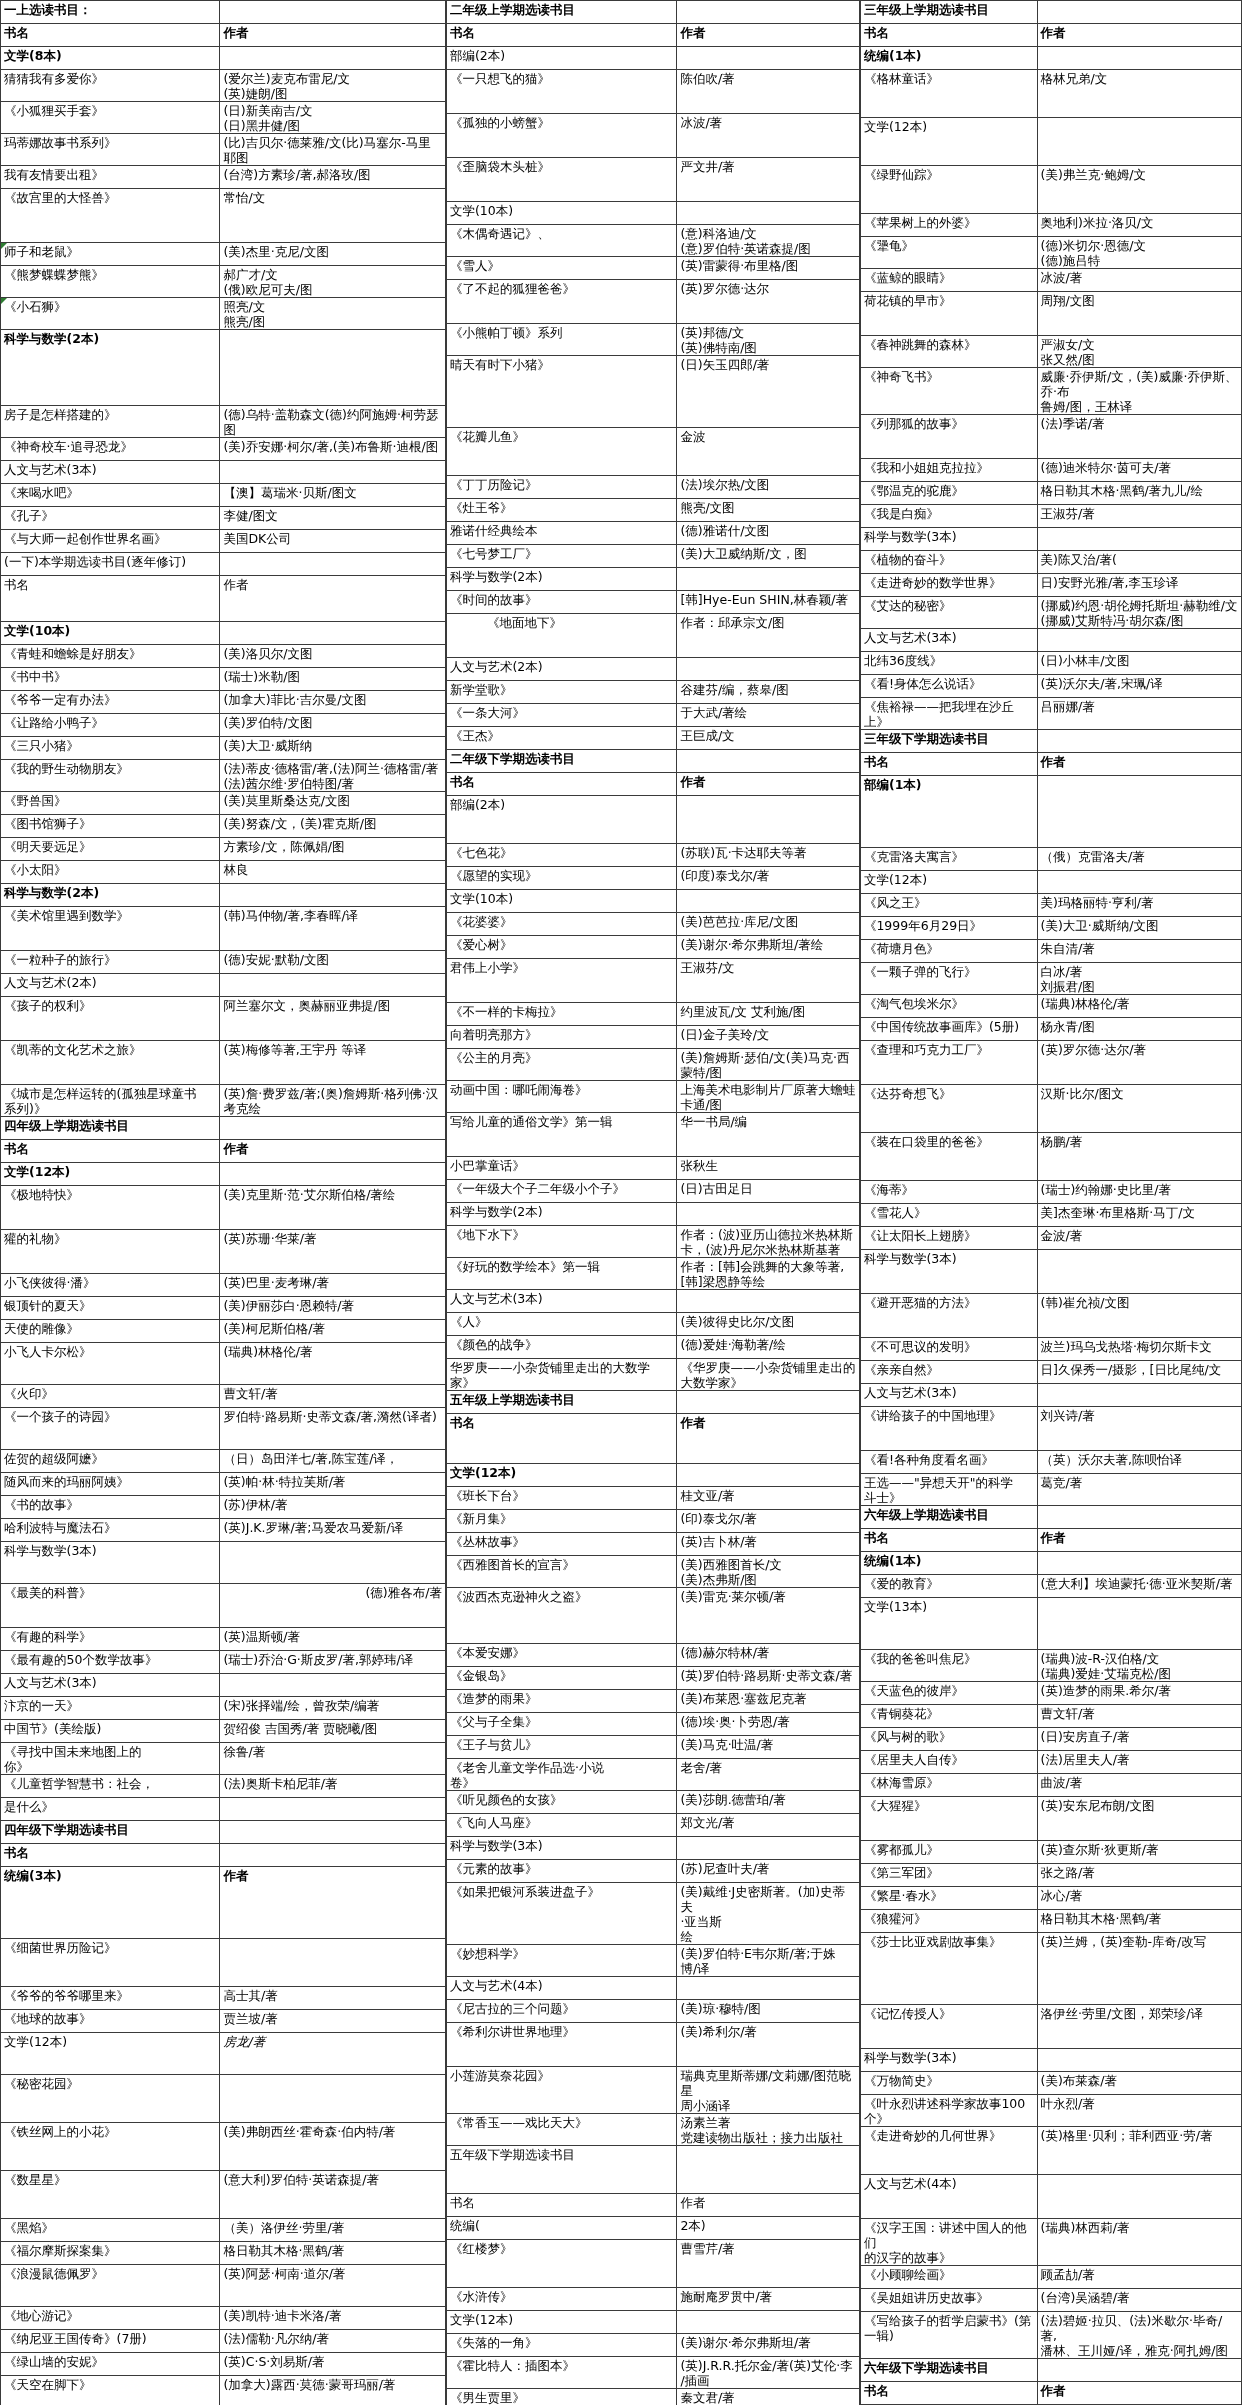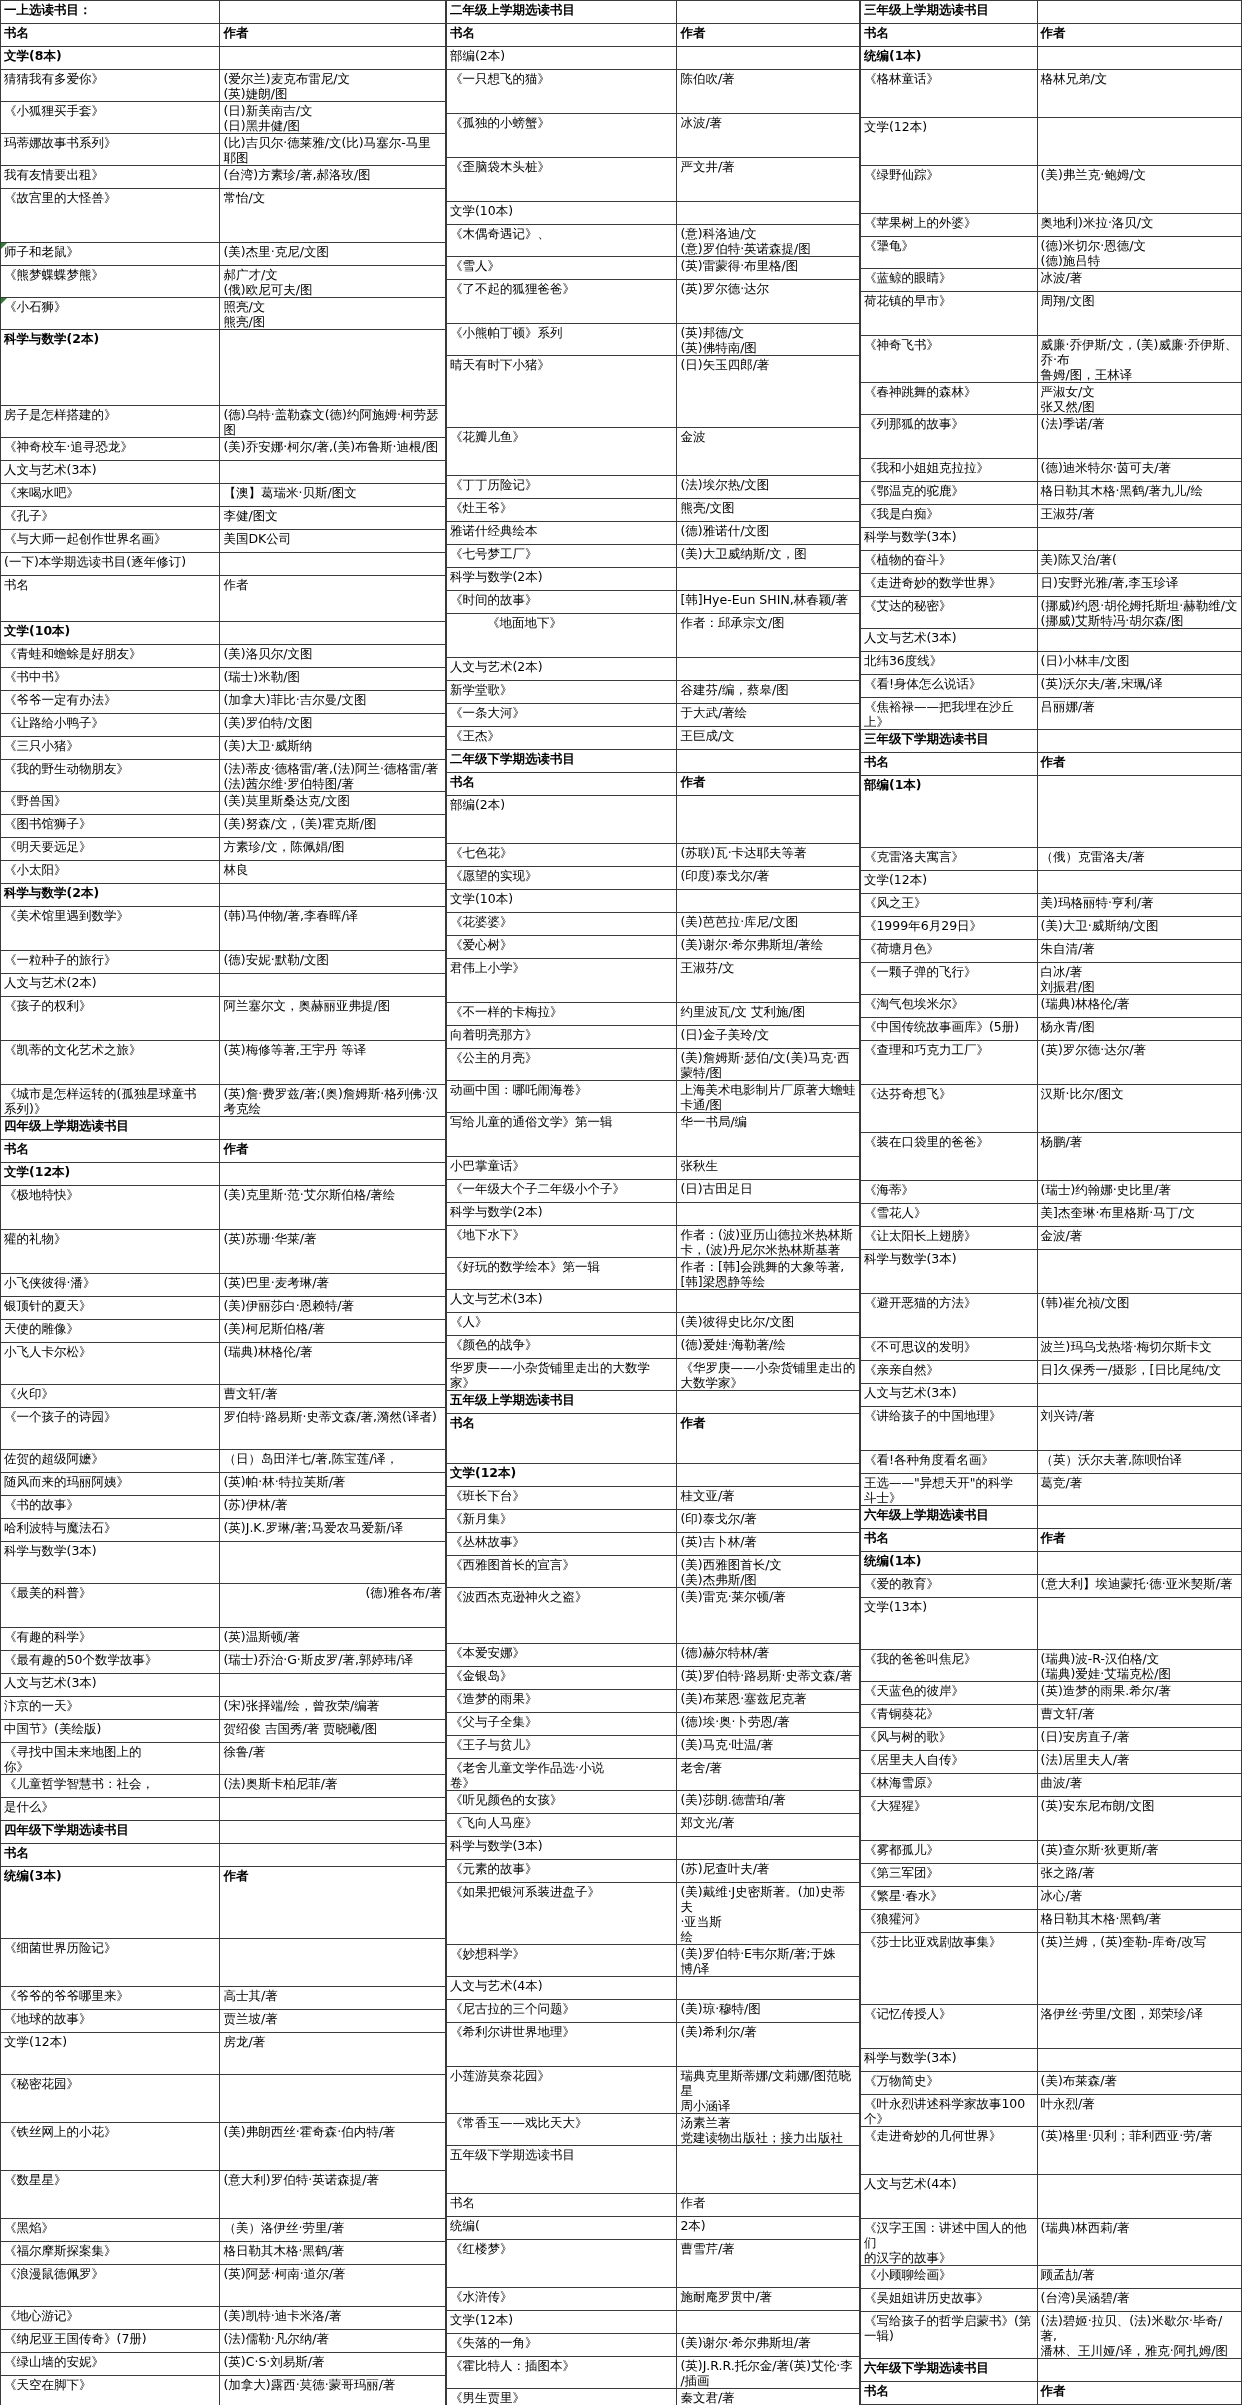--- a/index.html
+++ b/index.html
@@ -301,21 +301,21 @@
         <tr>
           <td>《爷爷的爷爷哪里来》</td>
           <td>高士其/著</td>
         </tr>
         <tr>
           <td>《地球的故事》</td>
           <td>贾兰坡/著</td>
         </tr>
         <tr>
           <td style="height: 40px;">文学(12本)</td>
-          <td style="height: 40px;">房龙/著</td>
+          <td style="height: 40px; font-style: italic;">房龙/著</td>
         </tr>
         <tr>
           <td style="height: 46px;">《秘密花园》</td>
           <td style="height: 46px;"></td>
         </tr>
         <tr>
           <td style="height: 46px;">《铁丝网上的小花》</td>
           <td style="height: 46px;">(美)弗朗西丝·霍奇森·伯内特/著</td>
         </tr>
         <tr>
@@ -739,29 +739,29 @@
         </tr>
         <tr>
           <td>《蓝鲸的眼睛》</td>
           <td>冰波/著</td>
         </tr>
         <tr>
           <td style="height: 42px;">荷花镇的早市》</td>
           <td style="height: 42px;">周翔/文图</td>
         </tr>
         <tr>
+          <td>《春神跳舞的森林》</td>
+          <td>严淑女/文
+张又然/图</td>
+        </tr>
+        <tr>
           <td>《神奇飞书》</td>
           <td>威廉·乔伊斯/文，(美)威廉·乔伊斯、
 乔·布
 鲁姆/图，王林译</td>
-        </tr>
-        <tr>
-          <td>《春神跳舞的森林》</td>
-          <td>严淑女/文
-张又然/图</td>
         </tr>
         <tr>
           <td style="height: 42px;">《列那狐的故事》</td>
           <td style="height: 42px;">(法)季诺/著</td>
         </tr>
         <tr>
           <td>《我和小姐姐克拉拉》</td>
           <td>(德)迪米特尔·茵可夫/著</td>
         </tr>
         <tr>

